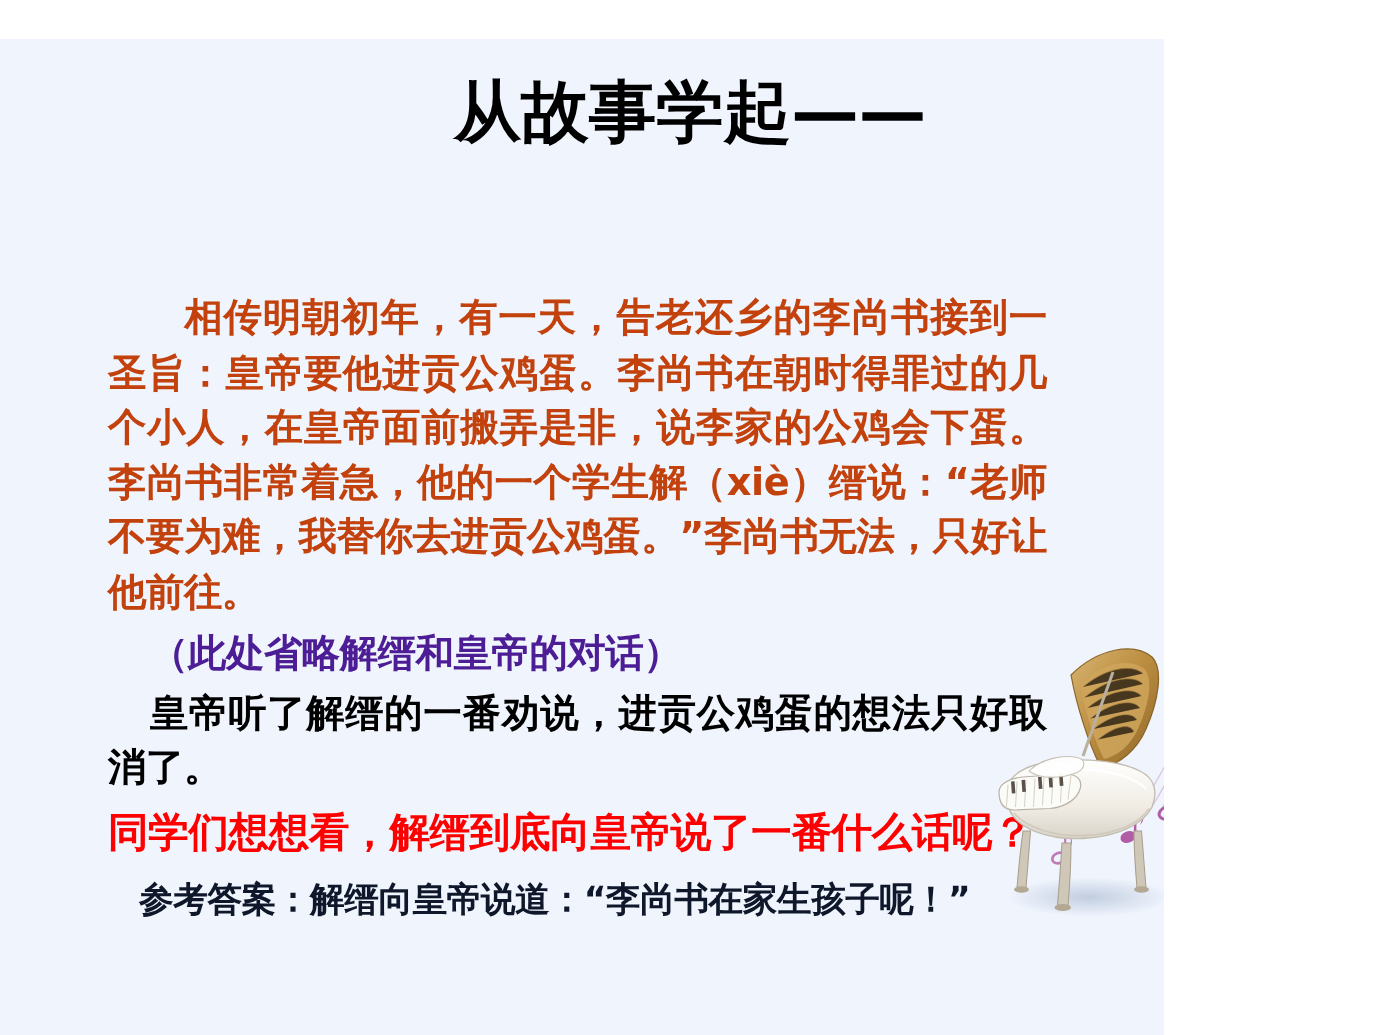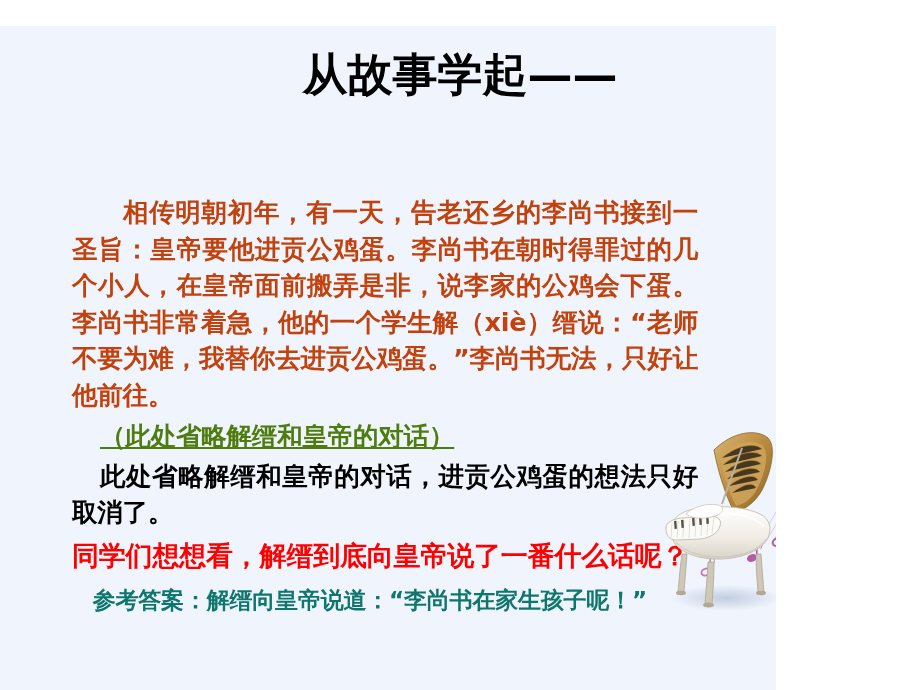--- a/index.html
+++ b/index.html
@@ -94,27 +94,27 @@
 <body>
 
 <div id="slide" style="background: rgb(239, 244, 253);">
 
   <div id="slide-title">从故事学起——</div>
 
   <div id="body-block">
 
     <p class="para para-story" style="color: #c2410c;">相传明朝初年，有一天，告老还乡的李尚书接到一圣旨：皇帝要他进贡公鸡蛋。李尚书在朝时得罪过的几个小人，在皇帝面前搬弄是非，说李家的公鸡会下蛋。李尚书非常着急，他的一个学生解（xiè）缙说：“老师不要为难，我替你去进贡公鸡蛋。”李尚书无法，只好让他前往。</p>
 
-    <p class="para para-omit" style="color: #4d7c0f; text-decoration: underline;">（此处省略解缙和皇帝的对话）</p>
-
-    <p class="para para-result" style="color: rgb(0, 0, 0);">此处省略解缙和皇帝的对话，进贡公鸡蛋的想法只好取消了。</p>
+    <p class="para para-omit" style="color: #4c1d95;">（此处省略解缙和皇帝的对话）</p>
+
+    <p class="para para-result" style="color: rgb(0, 0, 0);">皇帝听了解缙的一番劝说，进贡公鸡蛋的想法只好取消了。</p>
 
     <p class="para para-question" style="color: rgb(255, 0, 0);">同学们想想看，解缙到底向皇帝说了一番什么话呢？</p>
 
-    <p class="para para-answer" style="color: #0f766e;">参考答案：解缙向皇帝说道：“李尚书在家生孩子呢！”</p>
+    <p class="para para-answer" style="color: #0f172a;">参考答案：解缙向皇帝说道：“李尚书在家生孩子呢！”</p>
 
   </div>
 
   <div id="decor">
     <svg width="260" height="250" viewBox="0 0 260 250" xmlns="http://www.w3.org/2000/svg">
 
       <defs>
         <linearGradient id="lidGrad" x1="0" y1="0" x2="1" y2="1">
           <stop offset="0%" stop-color="#d8b472"></stop>
           <stop offset="45%" stop-color="#bd8f42"></stop>

